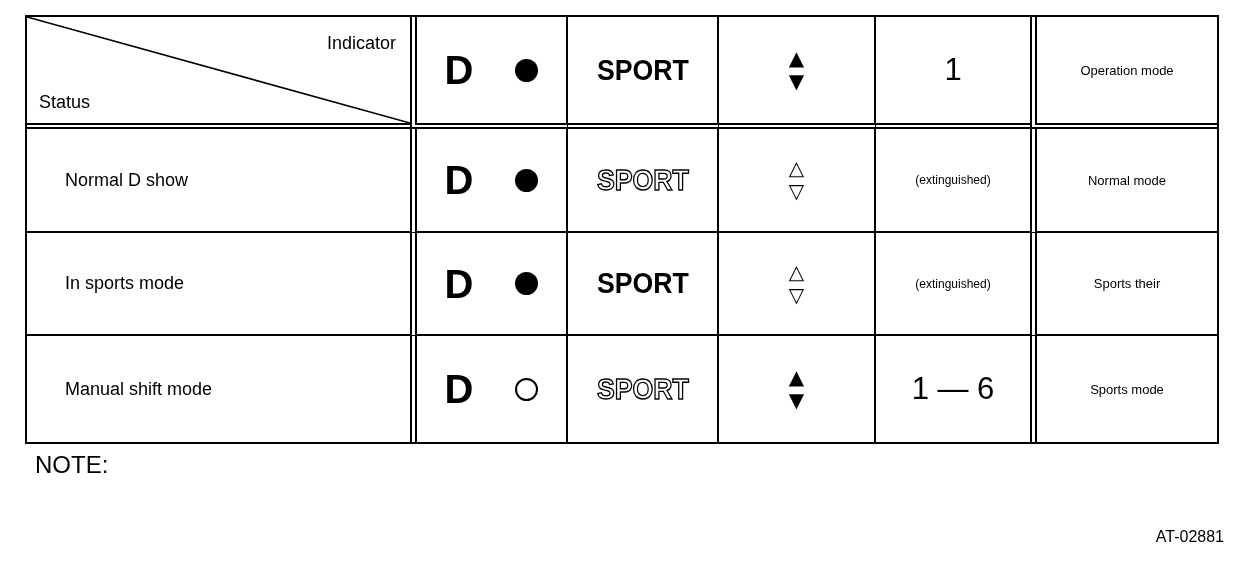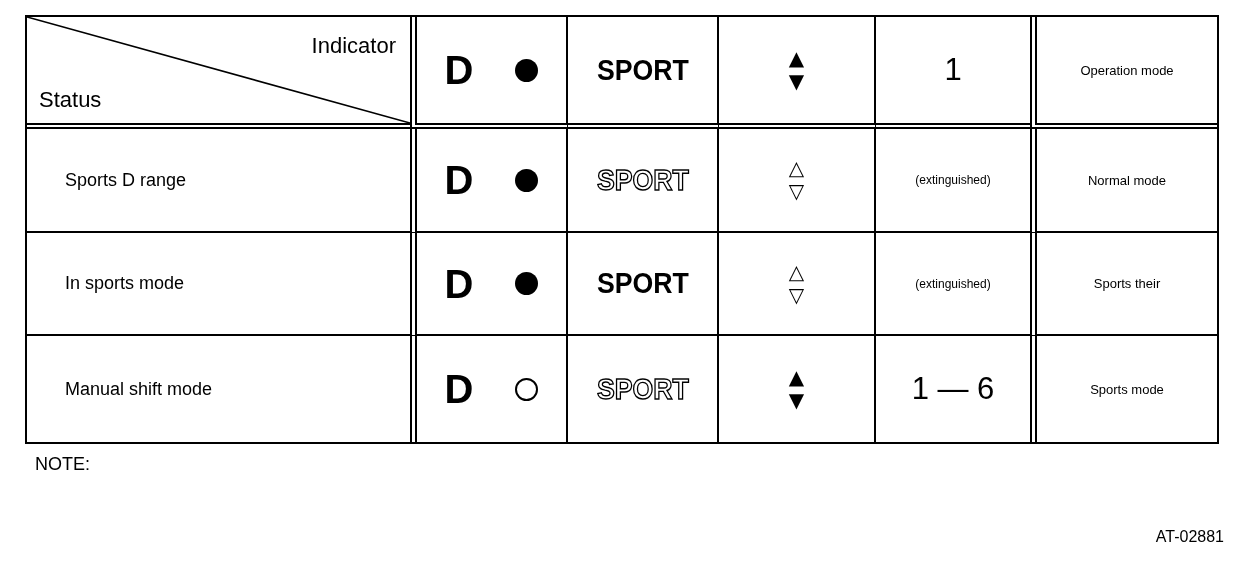--- a/index.html
+++ b/index.html
@@ -23,21 +23,21 @@
   }
   .c1{border-right:none;justify-content:flex-start;padding-left:38px;}
   .c2{border-left:7px double #000;}
   .c5{border-right:none;}
   .c6{border-left:7px double #000;border-right:none;}
   .hdr{border-bottom:6px double #000;}
   .lastrow{border-bottom:none;}
   
   .corner{position:relative;padding:0;}
   .diag{position:absolute;left:0;top:0;width:100%;height:100%;display:block;}
-  .corner .lbl{position:absolute;font-size:22px;}
+  .corner .lbl{position:absolute;font-size:18px;}
   .lbl-indicator{top:16px;right:14px;}
   .lbl-status{bottom:10px;left:12px;}
   
   .status-txt{font-size:18px;}
   
   .dmark{display:flex;align-items:center;gap:42px;}
   .dletter{font-size:40px;font-weight:bold;line-height:1;}
   .dot{width:23px;height:23px;border-radius:50%;box-sizing:border-box;}
   .dot[data-state="illuminated"]{background:#000;}
   .dot[data-state="extinguished"]{background:transparent;border:2.5px solid #000;}
@@ -52,21 +52,21 @@
   }
   
   .arrows{display:flex;flex-direction:column;align-items:center;gap:6px;
           font-family:"DejaVu Sans",sans-serif;font-size:20px;line-height:17px;}
   
   .gear-big{font-size:31px;}
   .gear-small{font-size:12px;white-space:nowrap;}
   
   .mode-txt{font-size:13px;}
   
-  .note{position:absolute;left:35px;top:452px;font-size:18px;line-height:25px;}
+  .note{position:absolute;left:35px;top:452px;font-size:24px;line-height:25px;}
   .figure-id{position:absolute;right:24px;top:528px;font-size:16px;}
 </style>
 </head>
 <body>
 
 <div class="page">
 
   <div class="tbl">
 
     <div class="cell c1 hdr corner">
@@ -92,21 +92,21 @@
       </span>
     </div>
     <div class="cell c5 hdr">
       <span class="gear-big">1</span>
     </div>
     <div class="cell c6 hdr">
       <span class="mode-txt">Operation mode</span>
     </div>
 
     <div class="cell c1">
-      <span class="status-txt">Sports D range</span>
+      <span class="status-txt">Normal D show</span>
     </div>
     <div class="cell c2">
       <span class="dmark">
         <span class="dletter">D</span>
         <span class="dot" data-state="illuminated"></span>
       </span>
     </div>
     <div class="cell">
       <span class="sport" data-state="extinguished">SPORT</span>
     </div>

